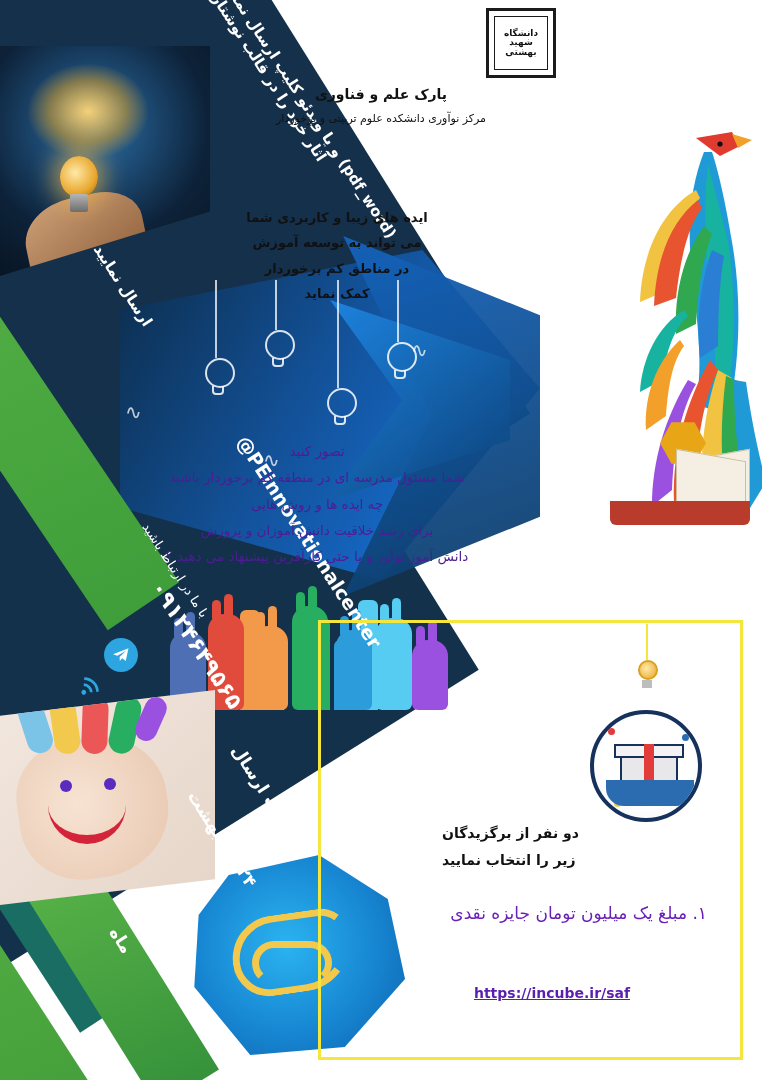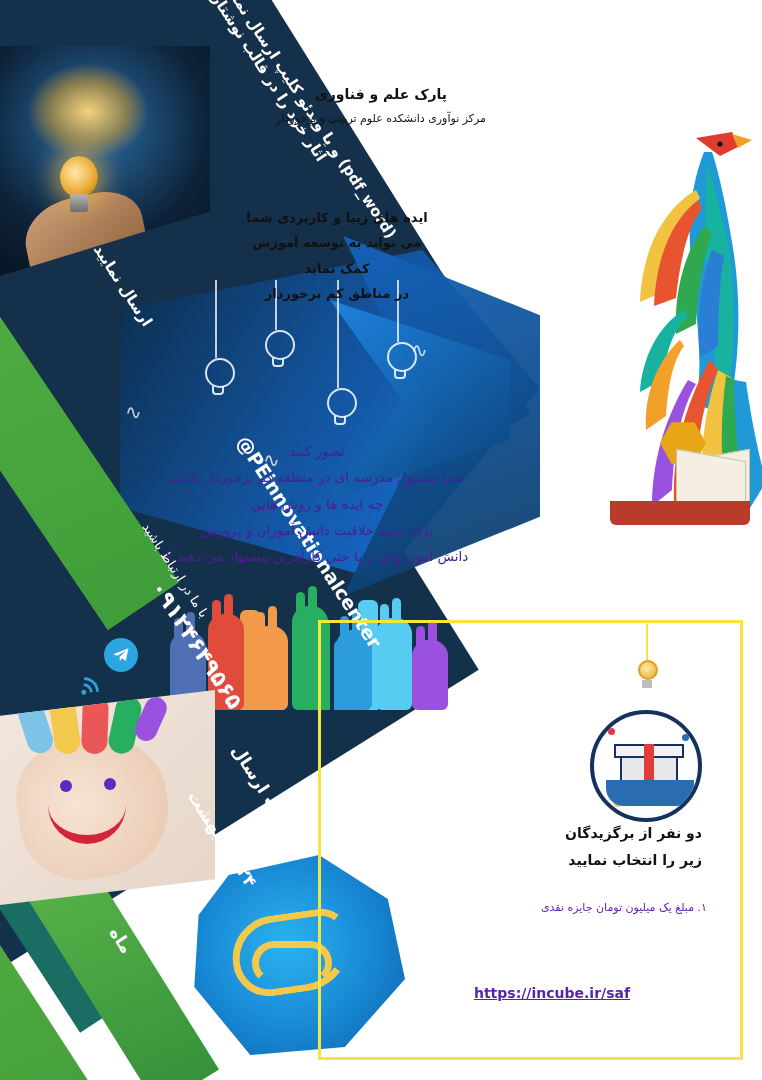--- a/index.html
+++ b/index.html
@@ -267,26 +267,26 @@
   }
 
   .imagine-block {
     position:absolute; right:215px; top:438px; width:460px;
     text-align:center; direction:rtl; color:#4c1d95;
     font-size:13.5px; line-height:1.95;
   }
 
   .prize-intro {
     position:absolute; right:60px; top:820px; width:260px;
-    text-align:right; direction:rtl; color:#111;
+    text-align:left; direction:rtl; color:#111;
     font-size:14px; line-height:1.9; font-weight:bold;
   }
   .prize-list {
     position:absolute; right:55px; top:898px; width:300px;
-    direction:rtl; color:#6a1fb5; font-size:11px; line-height:1.85;
+    direction:rtl; color:#6a1fb5; font-size:17px; line-height:1.85;
     text-align:right;
   }
   .prize-list li { list-style:none; margin-bottom:10px; }
   .prize-list .num { color:#6a1fb5; }
   .link {
     position:absolute; right:60px; top:985px; width:300px;
     direction:ltr; text-align:center; color:#5b1fb0;
     font-size:14px; font-weight:bold; 
   }
 
@@ -450,20 +450,23 @@
     </svg>
   </div>
   <div class="tele-text">با ما در ارتباط باشید</div>
   <div class="handle-text">@PEinnovationalcenter</div>
   <div class="phone-text">۰۹۱۲۴۶۴۹۵۶۵</div>
 
   <div class="deadline-1">مهلت ارسال</div>
   <div class="deadline-2">۲۴ اردیبهشت</div>
   <div class="deadline-3">ماه</div>
 
+  <div class="logo">
+    <div class="logo-inner">دانشگاه شهید بهشتی</div>
+  </div>
   <div class="hdr-title">پارک علم و فناوری</div>
   <div class="hdr-sub">مرکز نوآوری دانشکده علوم تربیتی و برخوردار</div>
 
   <div class="phoenix">
     <svg width="170" height="420" viewBox="0 0 170 420" aria-hidden="true">
 
       <path d="M96 8 L132 2 L140 16 L120 26 Z" fill="#e03b2f"></path>
       <path d="M132 4 L152 10 L138 18 Z" fill="#f2a02a"></path>
       <circle cx="120" cy="14" r="2.6" fill="#111"></circle>
 
@@ -489,22 +492,22 @@
   <div class="honey"></div>
   <div class="book">
     <div class="pg"></div>
       <div class="pg pg2"></div>
       <div class="cov"></div>
   </div>
 
   <div class="idea-block">
     <div>ایده های زیبا و کاربردی شما</div>
     <div>می تواند به توسعه آموزش</div>
+    <div>در مناطق کم برخوردار</div>
     <div>کمک نماید</div>
-    <div>در مناطق کم برخوردار</div>
   </div>
 
   <div class="imagine-block">
     <div>تصور کنید</div>
     <div>شما مسئول مدرسه ای در منطقه کم برخوردار باشید</div>
     <div>چه ایده ها و روش هایی</div>
     <div>برای رشد خلاقیت دانش آموزان و پرورش</div>
     <div>دانش آموز نوآور و یا حتی کارآفرین پیشنهاد می دهید ؟</div>
   </div>
 

